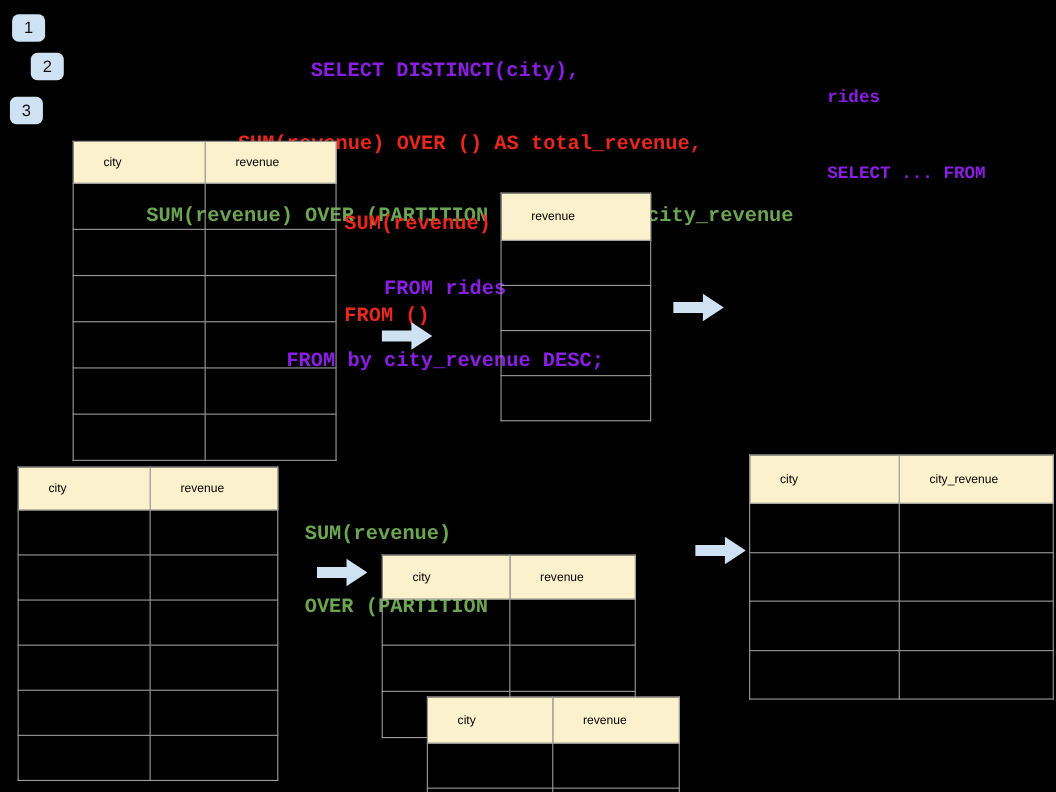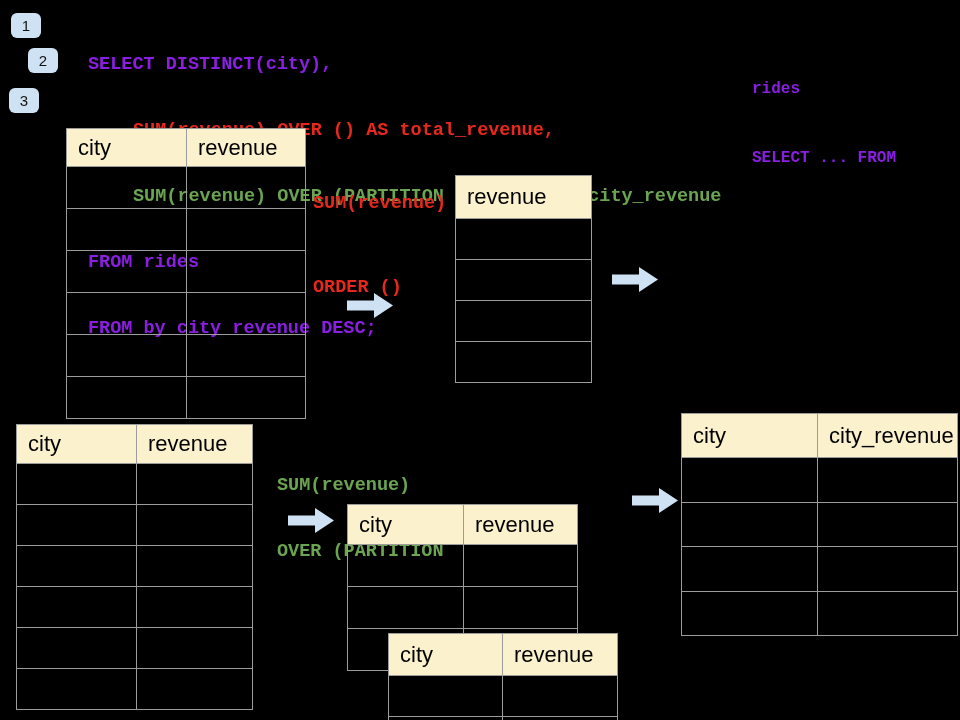--- a/index.html
+++ b/index.html
@@ -25,38 +25,38 @@
   .ind2 { }
 
   .badge {
     position:absolute; width:30px; height:25px; border-radius:6px;
     background:var(--accent_blue); color:#111;
     display:flex; align-items:center; justify-content:center;
     font-size:15px; line-height:1;
   }
 
   
-  #sql-block { left:88px; top:10px; }
+  #sql-block { left:88px; top:10px;text-align:center; }
 
   
   #note-top-right { left:752px; top:32px; font-size:16px; line-height:23px; }
 
   
   #annotation-total { left:313px; top:134px; line-height:28px; }
   #annotation-partition { left:277px; top:431px; }
 
   
   table.dtable {
     position:absolute; border-collapse:collapse; table-layout:fixed;
     background:transparent;
   }
   table.dtable th, table.dtable td { border:1px solid var(--table_border); }
   table.dtable th {
     background:var(--header_fill); color:#000; font-weight:400;
-    font-size:22px; text-align:left; padding-left:11px; vertical-align:middle;
+    font-size:11px; text-align:left; padding-left:27px; vertical-align:middle;
   }
   table.dtable td { background:transparent; }
 
   #tableA { left:66px;  top:128px; } #tableA th{height:38px;} #tableA td{height:42px;}
   #tableB { left:16px;  top:424px; } #tableB th{height:39px;} #tableB td{height:41px;}
   #tableC { left:455px; top:175px; } #tableC th{height:43px;} #tableC td{height:41px;}
   #tableD { left:347px; top:504px; } #tableD th{height:40px;} #tableD td{height:42px;}
   #tableE { left:388px; top:633px; z-index:2; } #tableE th{height:42px;} #tableE td{height:41px;}
   #tableF { left:681px; top:413px; } #tableF th{height:44px;} #tableF td{height:44.5px;}
 
@@ -83,21 +83,21 @@
   <div class="c-purple ind2">FROM by city_revenue DESC;</div>
 </div>
 
 <div id="note-top-right" class="abs mono c-purple">
   <div>rides</div>
   <div>SELECT ... FROM</div>
 </div>
 
 <div id="annotation-total" class="abs mono c-red">
   <div>SUM(revenue)</div>
-  <div>ORDER ()</div>
+  <div>FROM ()</div>
 </div>
 
 <div id="annotation-partition" class="abs mono c-green">
   <div>SUM(revenue)</div>
   <div>OVER (PARTITION</div>
 </div>
 
 <table id="tableA" class="dtable">
   <colgroup>
       <col style="width:120px">

